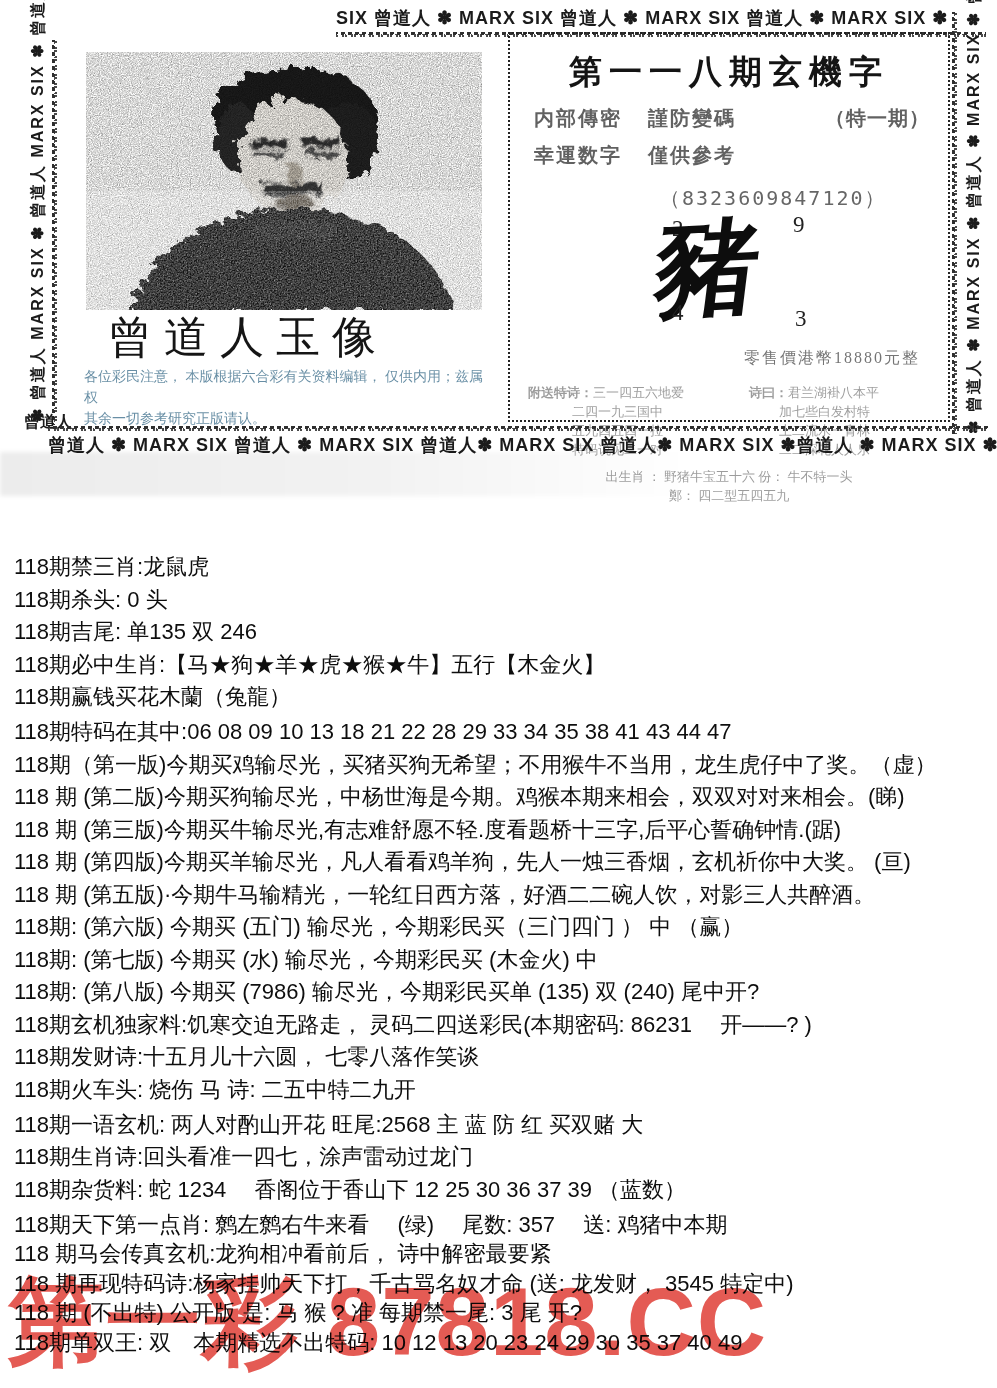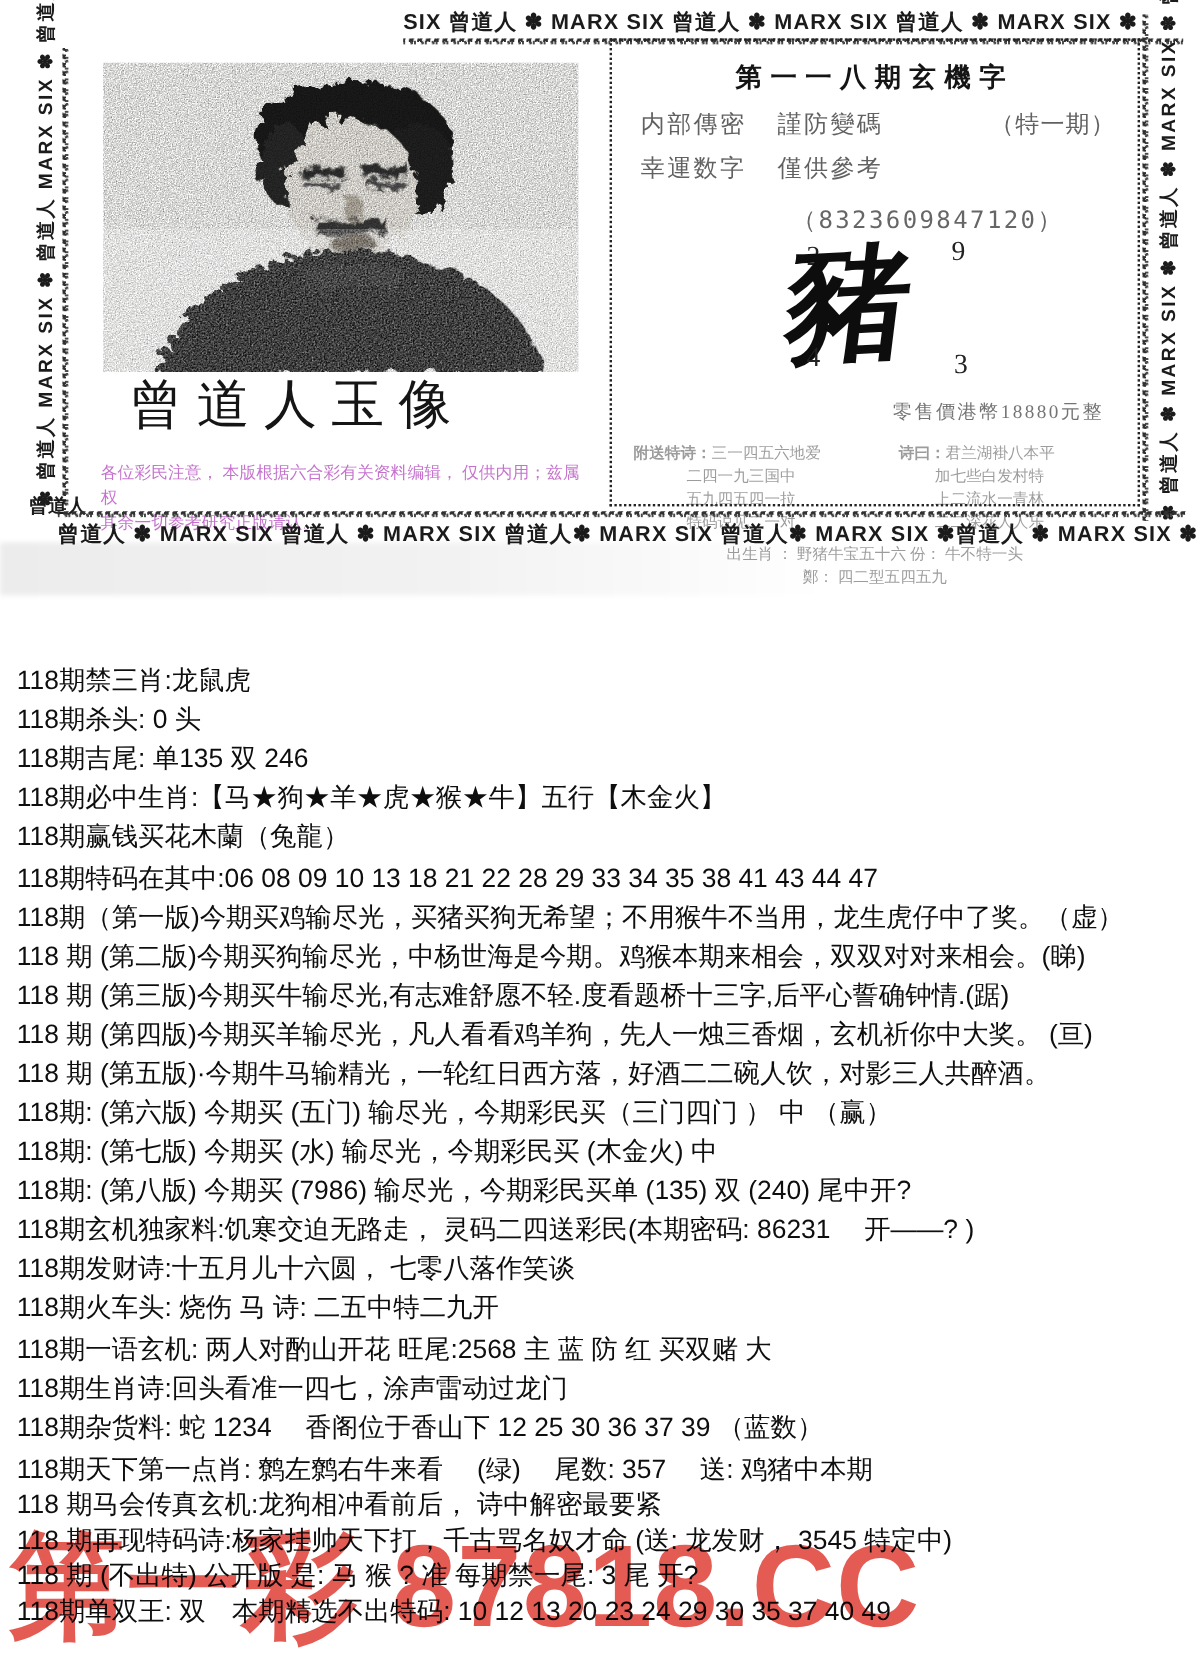--- a/index.html
+++ b/index.html
@@ -29,28 +29,28 @@
   .left-strip .sq-v{position:absolute;left:26px;top:0;height:385px;}
   .left-bottom{position:absolute;left:24px;top:412px;font-weight:700;font-size:16px;color:#1b1b1b;}
   .right-strip{left:952px;top:4px;height:430px;}
   .right-strip .sq-v{position:absolute;left:0px;top:8px;height:422px;}
   .right-strip .txt{position:absolute;left:12px;top:430px;transform:rotate(-90deg);}
 
   
   .portrait{position:absolute;left:86px;top:52px;width:396px;height:258px;}
   .caption{position:absolute;left:108px;top:308px;width:360px;font-family:"Liberation Serif",serif;
            font-weight:400;font-size:44px;letter-spacing:12px;color:#151515;}
-  .pnote{position:absolute;left:84px;top:384px;width:400px;font-family:"Liberation Serif",serif;
-         font-size:14px;line-height:21px;color:#a21caf;opacity:.62;filter:blur(.4px);}
+  .pnote{position:absolute;left:84px;top:366px;width:400px;font-family:"Liberation Serif",serif;
+         font-size:14px;line-height:21px;color:#0c4a6e;opacity:.62;filter:blur(.4px);}
 
   
   .mbox{position:absolute;left:508px;top:32px;width:442px;height:390px;border:2px dotted #232323;box-sizing:border-box;}
   .mtitle{margin-top:16px;text-align:center;font-family:"Liberation Serif",serif;font-weight:900;
-          font-size:22px;letter-spacing:7px;color:#141414;}
-  .mrow{display:flex;margin:10px 18px 0 24px;font-family:"Liberation Serif",serif;font-weight:400;
+          font-size:33px;letter-spacing:7px;color:#141414;}
+  .mrow{display:flex;margin:10px 18px 0 24px;font-family:"Liberation Serif",serif;font-weight:700;
         font-size:20px;color:#3a3a3a;opacity:.8;filter:blur(.3px);letter-spacing:2px;}
   .mrow .sp{width:26px;}
   .mrow .right{margin-left:auto;letter-spacing:1px;}
   .serial{margin:16px 0 0 150px;font-family:"DejaVu Sans Mono",monospace;font-size:20px;
           letter-spacing:2px;color:#333;opacity:.75;}
   .zblock{position:relative;height:128px;margin-top:2px;}
   .zchar{position:absolute;left:145px;top:-14px;font-family:"Liberation Serif",serif;font-weight:900;
          font-size:104px;color:#0d0d0d;transform:skewX(-10deg) rotate(-3deg);}
   .znum{position:absolute;font-family:"Liberation Serif",serif;font-size:23px;color:#222;}
   .zn-tl{left:162px;top:2px;} .zn-tr{left:283px;top:-2px;}

